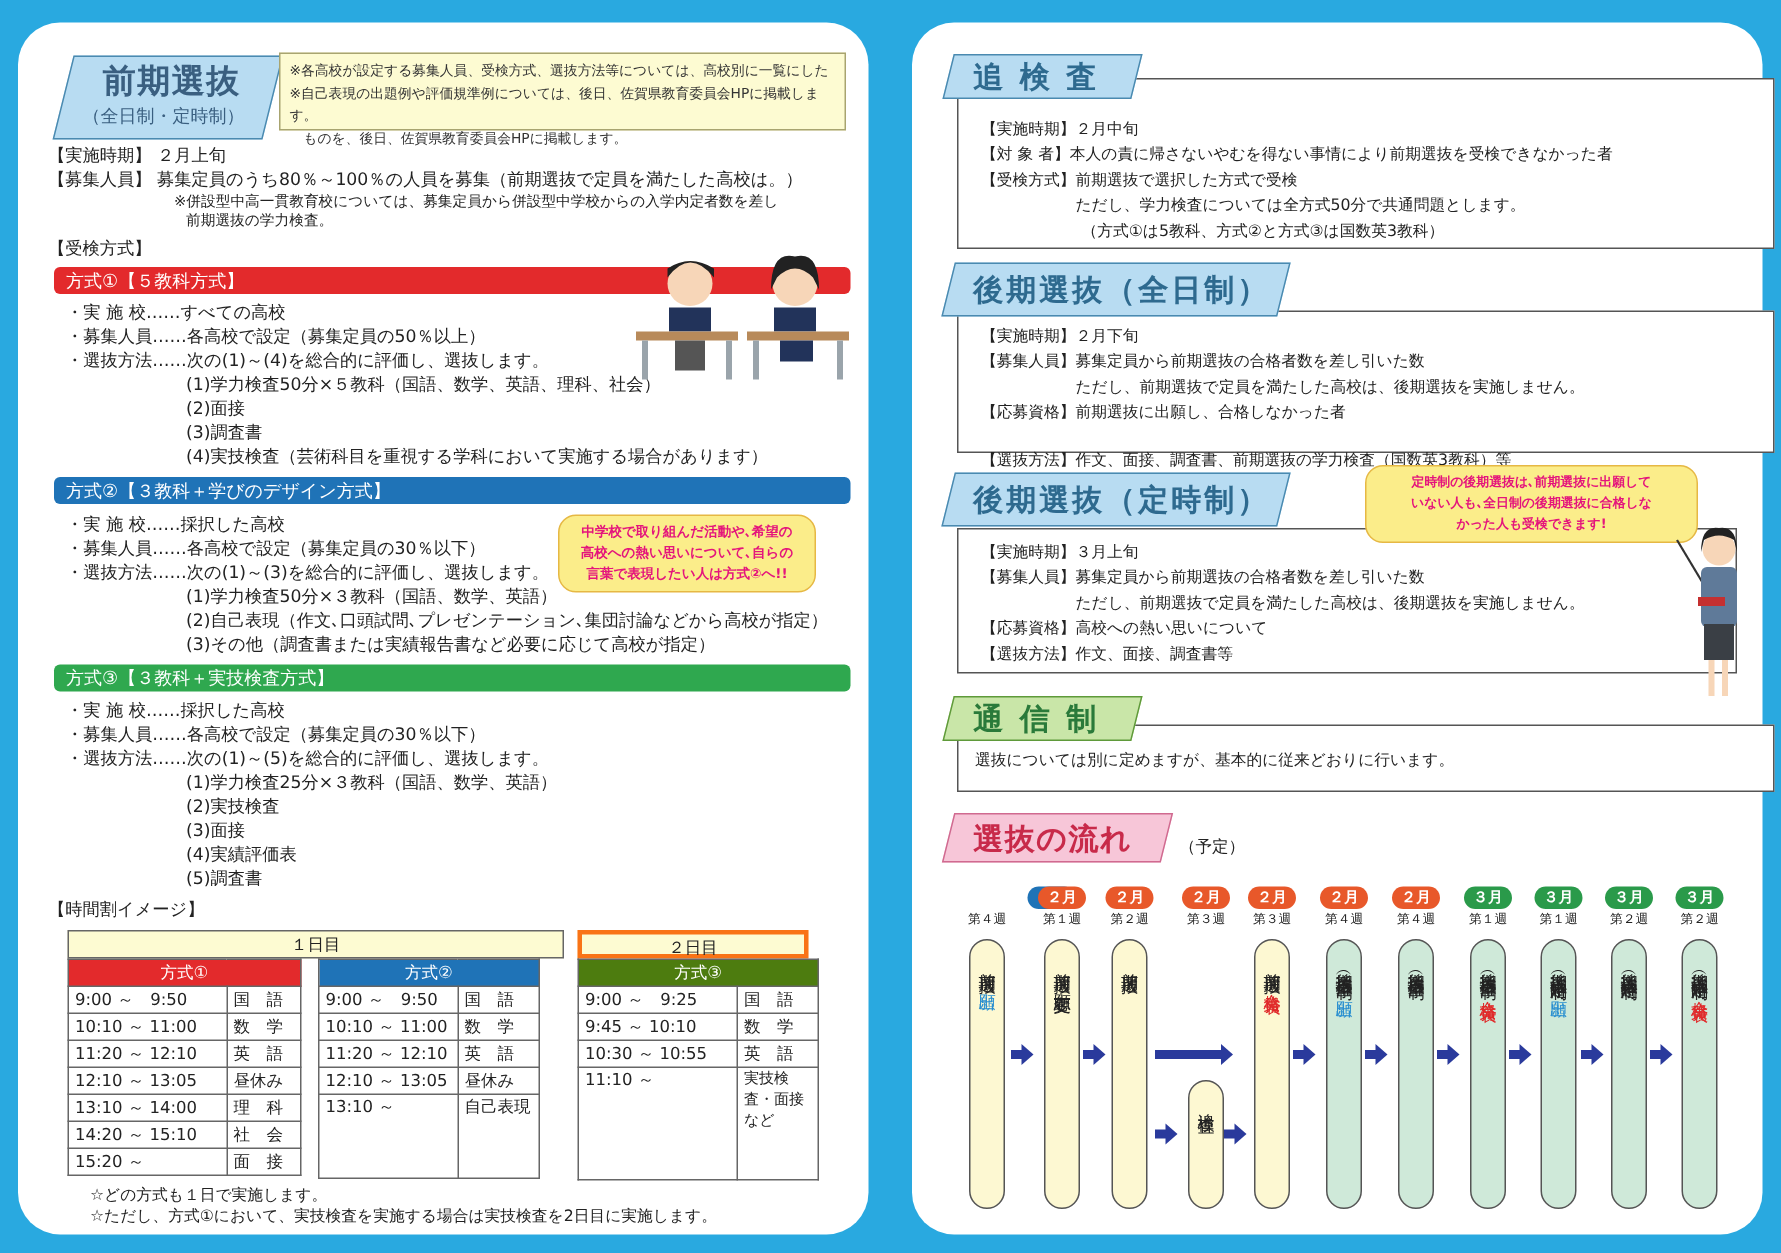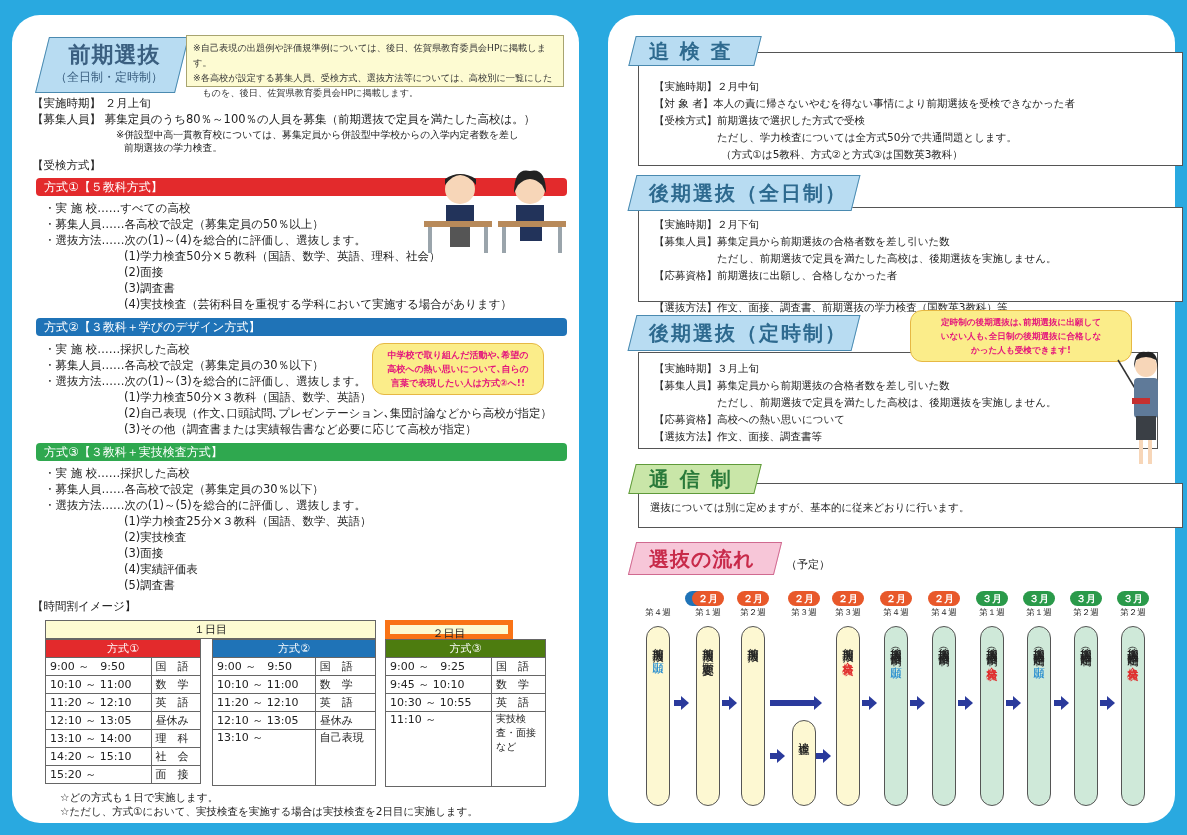--- a/index.html
+++ b/index.html
@@ -45,22 +45,22 @@
 </style>
 </head>
 <body>
 
 <div id="left" class="panel">
   <div class="title-main">
     <div class="t1">前期選抜</div>
     <div class="t2">（全日制・定時制）</div>
   </div>
   <div class="note-box">
+    <div>※各高校が設定する募集人員、受検方式、選抜方法等については、高校別に一覧にした</div>
     <div>※自己表現の出題例や評価規準例については、後日、佐賀県教育委員会HPに掲載します。</div>
-    <div>※各高校が設定する募集人員、受検方式、選抜方法等については、高校別に一覧にした</div>
     <div>　ものを、後日、佐賀県教育委員会HPに掲載します。</div>
   </div>
 
   <div class="line" style="left:20px;top:81px"><span>【実施時期】</span> <span>２月上旬</span></div>
   <div class="line" style="left:20px;top:97px"><span>【募集人員】</span> <span>募集定員のうち80％～100％の人員を募集（前期選抜で定員を満たした高校は。）</span></div>
   <div class="line small" style="left:104px;top:113px">※併設型中高一貫教育校については、募集定員から併設型中学校からの入学内定者数を差し</div>
   <div class="line small" style="left:112px;top:126px">前期選抜の学力検査。</div>
   <div class="line" style="left:20px;top:143px">【受検方式】</div>
 
   <div class="bar red" style="top:163px">方式①【５教科方式】</div>
@@ -108,21 +108,21 @@
   <div class="line" style="left:32px;top:483px">・選抜方法……次の(1)～(5)を総合的に評価し、選抜します。</div>
   <div class="line" style="left:112px;top:499px">(1)学力検査25分×３教科（国語、数学、英語）</div>
   <div class="line" style="left:112px;top:515px">(2)実技検査</div>
   <div class="line" style="left:112px;top:531px">(3)面接</div>
   <div class="line" style="left:112px;top:547px">(4)実績評価表</div>
   <div class="line" style="left:112px;top:563px">(5)調査書</div>
 
   <div class="line" style="left:20px;top:584px">【時間割イメージ】</div>
 
   <div class="abs tthead" style="left:33px;top:605px;width:331px;height:19px;border:1px solid #666;line-height:18px">１日目</div>
-  <div class="abs tthead" style="left:373px;top:605px;width:128px;height:19px;border:5px solid #f97316;line-height:18px">２日目</div>
+  <div class="abs tthead" style="left:373px;top:605px;width:154px;height:19px;border:3px solid #f97316;line-height:18px">２日目</div>
 
   <table class="tt" style="left:33px;top:624px;width:156px">
     <tbody>
         <tr>
           <td colspan="2" class="hd-red">方式①</td>
         </tr>
     <tr>
           <td>9:00 ～　9:50</td>
           <td>国　語</td>
         </tr>
@@ -146,21 +146,21 @@
           <td>14:20 ～ 15:10</td>
           <td>社　会</td>
         </tr>
     <tr>
           <td>15:20 ～</td>
           <td>面　接</td>
         </tr>
   </tbody>
     </table>
 
-  <table class="tt" style="left:200px;top:624px;width:164px">
+  <table class="tt" style="left:200px;top:624px;width:148px">
     <tbody>
         <tr>
           <td colspan="2" class="hd-blue">方式②</td>
         </tr>
     <tr>
           <td>9:00 ～　9:50</td>
           <td>国　語</td>
         </tr>
     <tr>
           <td>10:10 ～ 11:00</td>

